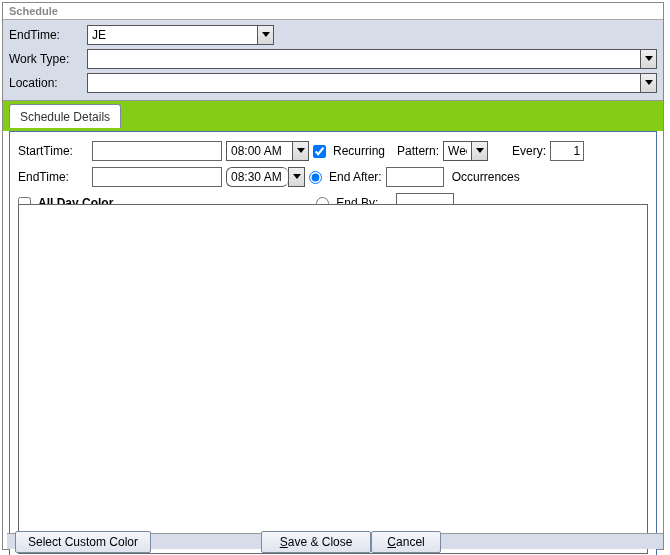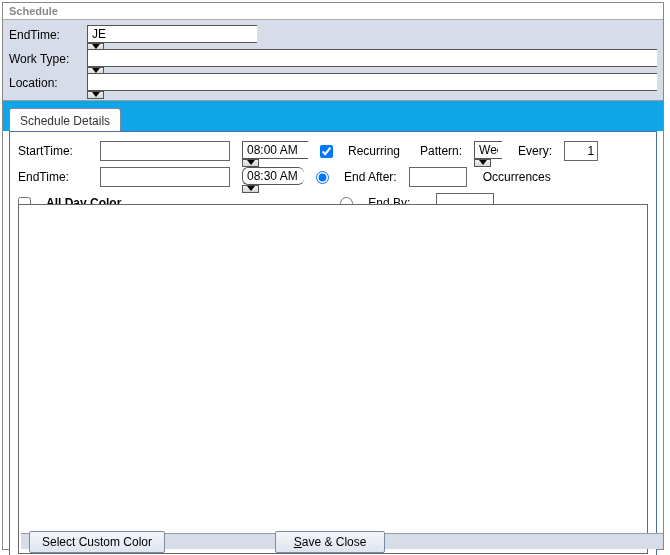--- a/index.html
+++ b/index.html
@@ -42,21 +42,20 @@
     height: 22px;
   }
   .lbl {
     display: inline-block;
     min-width: 78px;
   }
   .combo {
     display: flex;
     align-items: stretch;
     height: 20px;
-    flex-direction: column;
   }
   .combo input {
     border: 1px solid #555;
     border-right: none;
     padding: 1px 4px;
     font-family: inherit;
     font-size: 12px;
     height: 20px;
   }
   .combo .drop, .dropbtn {
@@ -64,24 +63,24 @@
     height: 20px;
     background: linear-gradient(#f0f0f0,#d8d8d8);
     border: 1px solid #555;
     display: flex;
     align-items: center;
     justify-content: center;
     cursor: pointer;
   }
   .drop svg, .dropbtn svg { display:block; }
   .tab-strip {
-    background: #0ea5e9;
-    padding: 6px 6px 14px 6px;
-    display: flex;
-    align-items: flex-start;
+    background: #84cc16;
+    padding: 6px 6px 4px 6px;
+    display: flex;
+    align-items: flex-end;
     height: 30px;
   }
   .tab {
     background: #fff;
     border: 1px solid #7a8aa0;
     border-bottom: none;
     border-top-left-radius: 3px;
     border-top-right-radius: 3px;
     padding: 4px 10px;
     font-size: 12px;
@@ -95,21 +94,21 @@
     margin: 0 6px;
     border: 1px solid #4a6ea9;
     background: #fff;
     height: 432px;
     padding: 8px 8px;
     position: relative;
   }
   .form-row {
     display: flex;
     align-items: center;
-    gap: 12px;
+    gap: 4px;
     margin-bottom: 4px;
     height: 22px;
   }
   .field-label { min-width: 70px; }
   .txt {
     border: 1px solid #666;
     height: 20px;
     padding: 1px 3px;
     font-family: inherit;
     font-size: 12px;
@@ -122,21 +121,21 @@
   }
   .big-area {
     border: 1px solid #666;
     position: absolute;
     left: 8px; right: 8px;
     top: 72px; bottom: 8px;
     background: #fff;
   }
   .footer {
     position: absolute;
-    left: 18px; right: 0; bottom: 0;
+    left: 4px; right: 0; bottom: 0;
     height: 16px;
     background: #d6dde8;
     border-top: 1px solid #999;
     display: flex;
     align-items: center;
     padding: 0 8px;
   }
   .btn {
     background: linear-gradient(#f4f6fa,#dfe4ee);
     border: 1px solid #7a8aa0;
@@ -217,21 +216,21 @@
       <span>Recurring</span>
       <span style="margin-left:8px">Pattern:</span>
       <div class="combo">
         <input class="txt" type="text" style="width: 28px; border-right: none;" value="Weekly">
         <div class="drop">
             <svg width="8" height="6">
               <polygon points="0,0 8,0 4,5" fill="#000"></polygon>
             </svg>
           </div>
       </div>
-      <span style="margin-left:4px">Every:</span>
+      <span style="margin-left:20px">Every:</span>
       <input class="txt" type="text" style="width: 34px; text-align: right;" value="1">
     </div>
 
     <div class="form-row">
       <span class="field-label">EndTime:</span>
       <input class="txt" type="text" style="width: 130px;" value="">
       <div class="combo">
         <input class="txt" type="text" style="width: 62px; border-right: none; border-radius: 6px;" value="08:30 AM">
         <div class="drop">
             <svg width="8" height="6">
@@ -258,15 +257,18 @@
   </div>
 
   <div class="footer">
     <button class="btn">
       <span>Select Custom Color</span>
     </button>
     <div class="spacer" style="flex:0 0 110px"></div>
     <button class="btn" style="min-width:110px">
       <span class="ul">S</span><span>ave &amp; Close</span>
     </button>
+    <button class="btn" style="min-width:70px">
+      <span class="ul">C</span><span>ancel</span>
+    </button>
   </div>
 
 </div>
 
 </body></html>

